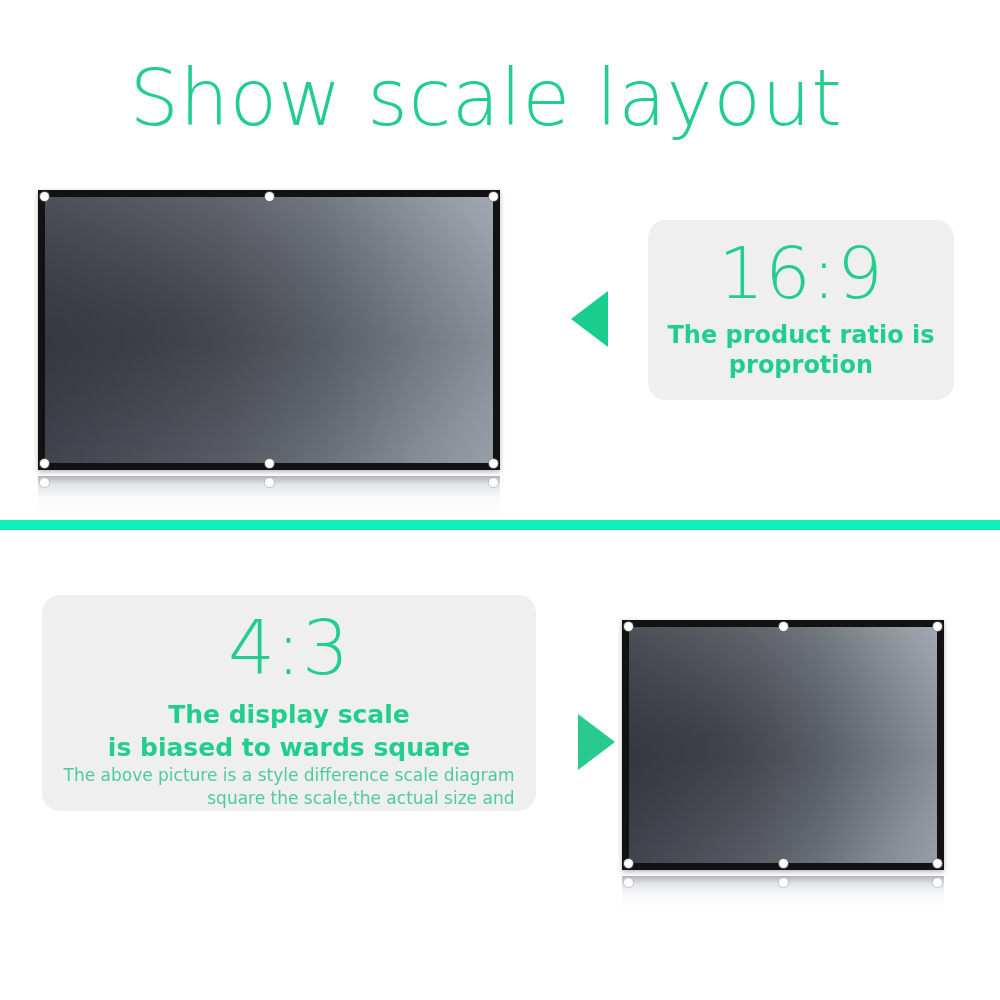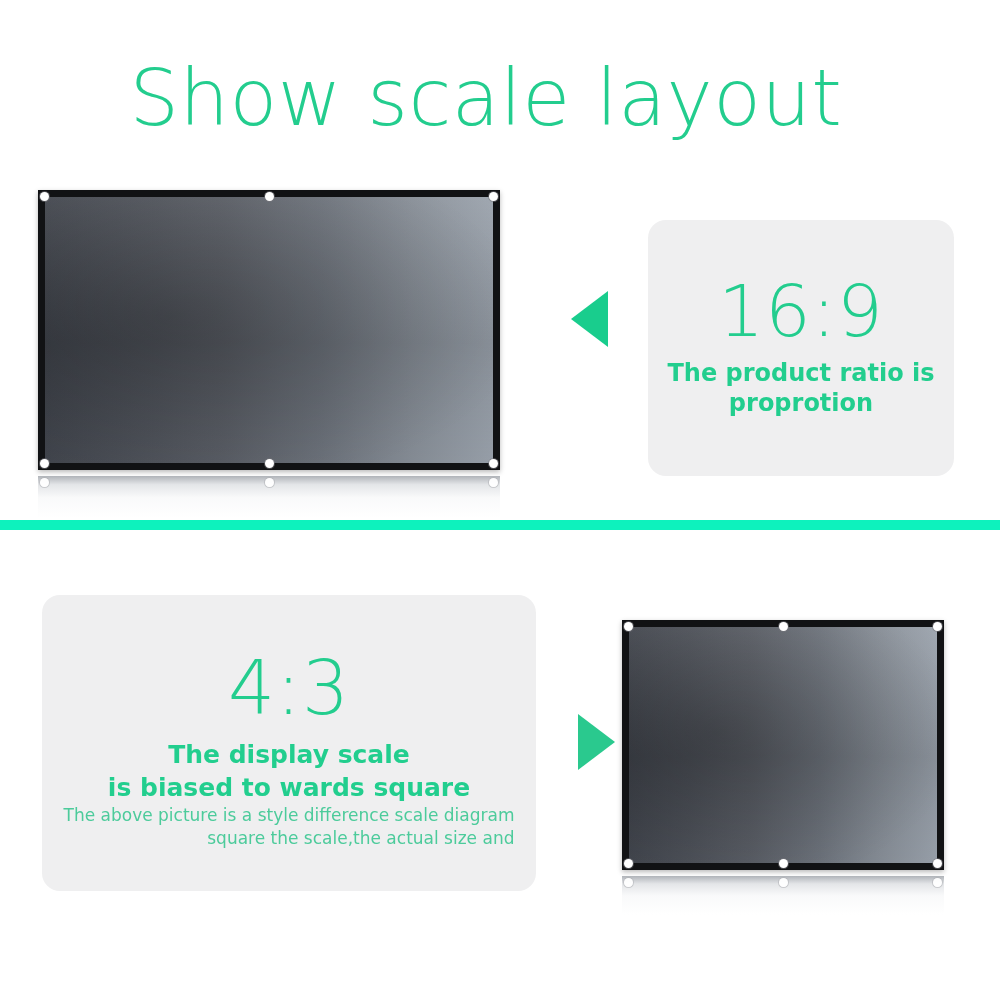--- a/index.html
+++ b/index.html
@@ -147,31 +147,31 @@
     font-weight: 400;
     color: #4ccb9b;
     text-align: right;
   }
 
   
   #card-169 {
     left: 648px;
     top: 220px;
     width: 306px;
-    height: 256px;
+    height: 180px;
     padding: 10px 14px 16px;
   }
   #card-169 .ratio-big { margin-bottom: 8px; }
 
   
   #card-43 {
     left: 42px;
     top: 595px;
     width: 494px;
-    height: 296px;
+    height: 216px;
     padding: 12px 18px 0;
   }
   #card-43 .ratio-big { font-size: 74px; line-height: 80px; margin-bottom: 10px; }
   #card-43 .ratio-sub { font-size: 25px; line-height: 33px; margin-bottom: 0; }
 
   
   .arrow {
     position: absolute;
     width: 0;
     height: 0;

